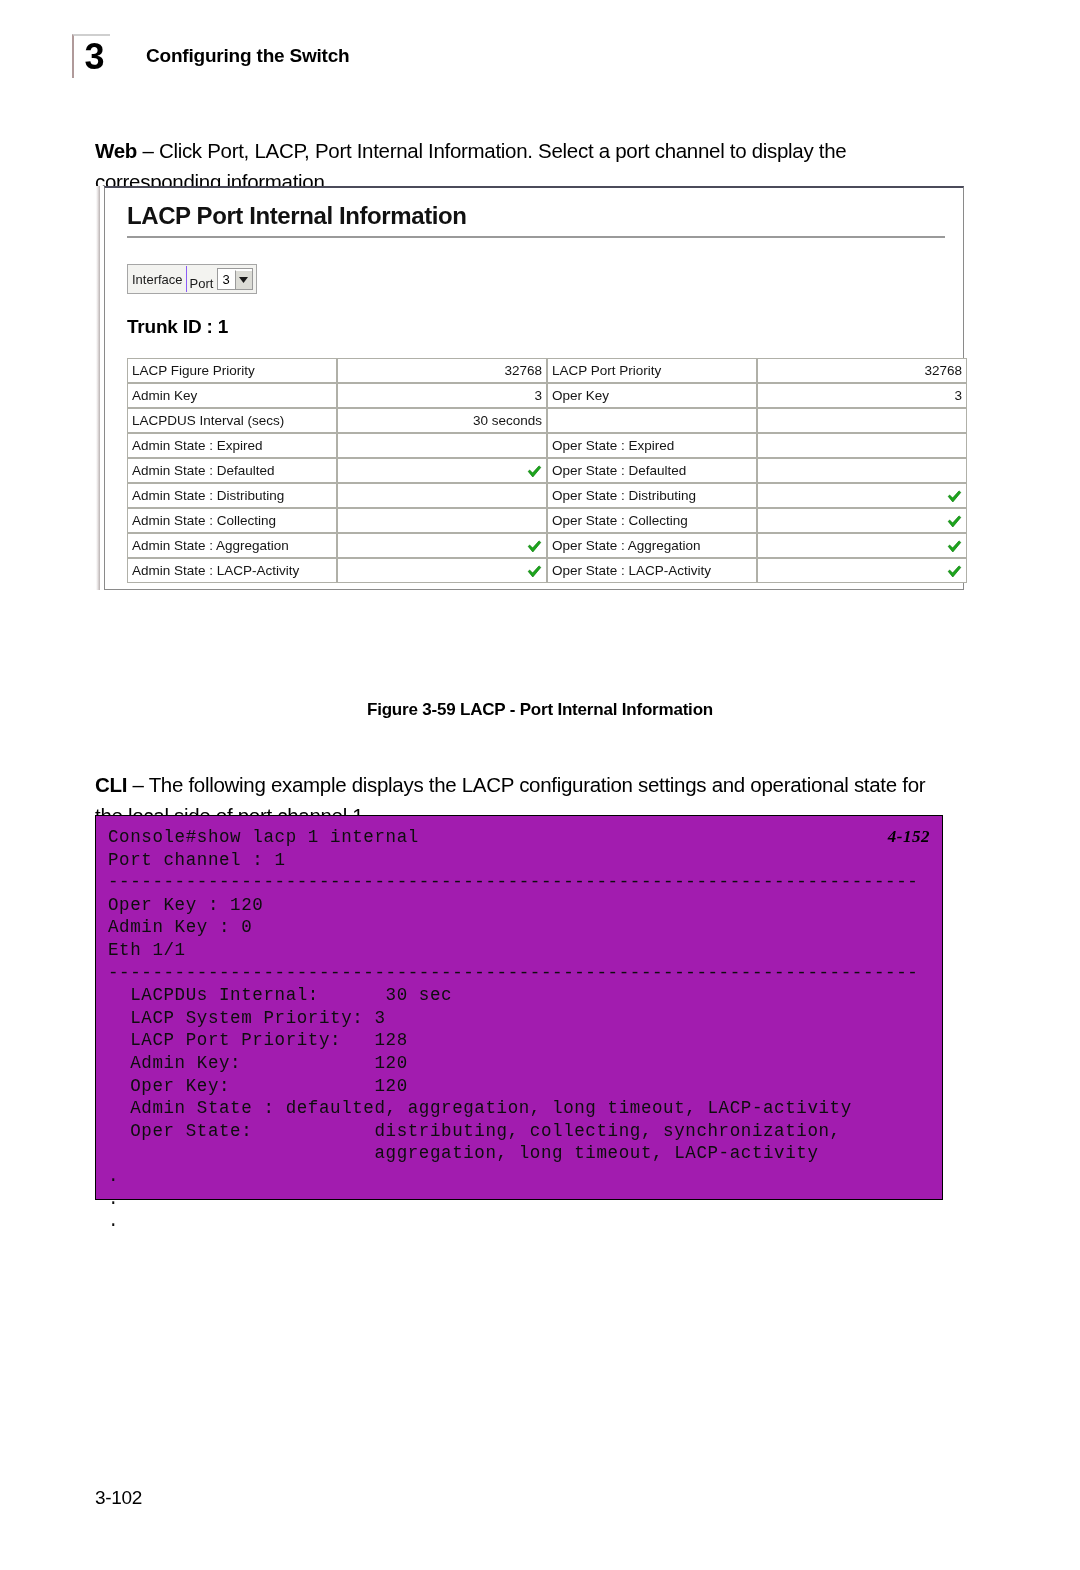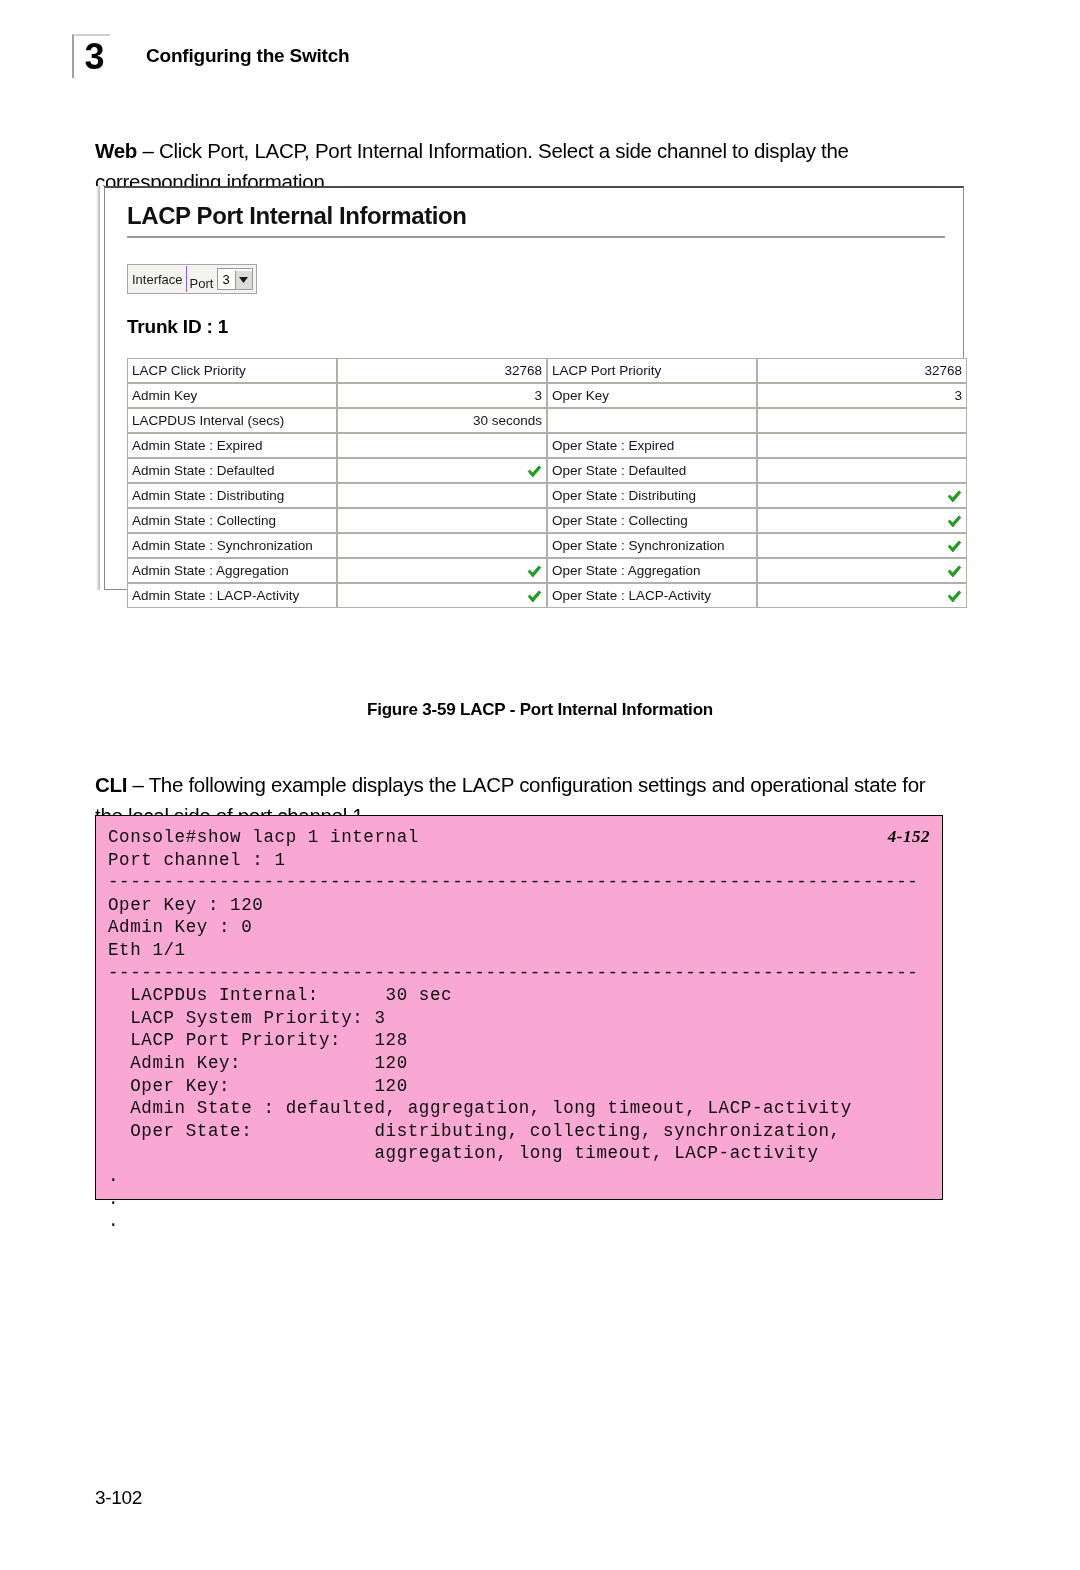--- a/index.html
+++ b/index.html
@@ -203,21 +203,21 @@
 
   
   .cli-box {
     position: absolute;
     left: 95px;
     top: 815px;
     width: 848px;
     height: 385px;
     border: 1px solid #000000;
     box-sizing: border-box;
-    background: #f9a8d4;
+    background: #a21caf;
     padding: 10px 0 0 12px;
   }
   .cli-pre {
     font-family: "Liberation Mono", "DejaVu Sans Mono", monospace;
     font-size: 17.5px;
     line-height: 22.6px;
     letter-spacing: 0.6px;
     white-space: pre;
     margin: 0;
     color: #0d0d0d;
@@ -246,21 +246,21 @@
 </head>
 <body>
 
 <div class="chapter-header">
   <div class="chapter-num-box">
     <span class="chapter-num">3</span>
   </div>
   <span class="chapter-title">Configuring the Switch</span>
 </div>
 
-<p class="para" id="web-para"><span class="lead">Web</span><span> – Click Port, LACP, Port Internal Information. Select a side channel to display the corresponding information.</span></p>
+<p class="para" id="web-para"><span class="lead">Web</span><span> – Click Port, LACP, Port Internal Information. Select a port channel to display the corresponding information.</span></p>
 
 <div class="shot-wrap">
   <div class="shot-leftbar"></div>
   <div class="shot-frame">
     <div class="shot-inner">
       <div class="shot-title">LACP Port Internal Information</div>
       <div class="shot-rule"></div>
 
       <div class="iface-box">
         <span class="iface-label">Interface</span>
@@ -273,21 +273,21 @@
               </svg>
           </span>
         </span>
       </div>
 
       <div class="trunk-id">Trunk ID : 1</div>
 
       <table class="lacp">
         <tbody id="lacp-tbody">
             <tr>
-              <td class="lbl">LACP Click Priority</td>
+              <td class="lbl">LACP Figure Priority</td>
               <td class="val">32768</td>
               <td class="lbl">LACP Port Priority</td>
               <td class="val">32768</td>
             </tr>
             <tr>
               <td class="lbl">Admin Key</td>
               <td class="val">3</td>
               <td class="lbl">Oper Key</td>
               <td class="val">3</td>
             </tr>
@@ -317,28 +317,20 @@
               <td class="lbl">Oper State : Distributing</td>
               <td class="val"><span class="check"><svg width="15" height="13" viewBox="0 0 15 13">
                     <path d="M1.2 6.4 L2.6 5.0 L5.6 8.0 L12.0 0.9 L13.8 2.4 L5.8 12.0 Z" fill="#1ca61c" stroke="#0a7a0a" stroke-width="0.7"></path>
                   </svg></span></td>
             </tr>
             <tr>
               <td class="lbl">Admin State : Collecting</td>
               <td class="val"></td>
               <td class="lbl">Oper State : Collecting</td>
               <td class="val"><span class="check"><svg width="15" height="13" viewBox="0 0 15 13">
-                    <path d="M1.2 6.4 L2.6 5.0 L5.6 8.0 L12.0 0.9 L13.8 2.4 L5.8 12.0 Z" fill="#1ca61c" stroke="#0a7a0a" stroke-width="0.7"></path>
-                  </svg></span></td>
-            </tr>
-            <tr>
-              <td class="lbl tall" style="white-space: normal;">Admin State : Synchronization</td>
-              <td class="val tall"></td>
-              <td class="lbl tall">Oper State : Synchronization</td>
-              <td class="val tall"><span class="check"><svg width="15" height="13" viewBox="0 0 15 13">
                     <path d="M1.2 6.4 L2.6 5.0 L5.6 8.0 L12.0 0.9 L13.8 2.4 L5.8 12.0 Z" fill="#1ca61c" stroke="#0a7a0a" stroke-width="0.7"></path>
                   </svg></span></td>
             </tr>
             <tr>
               <td class="lbl">Admin State : Aggregation</td>
               <td class="val"><span class="check"><svg width="15" height="13" viewBox="0 0 15 13">
                     <path d="M1.2 6.4 L2.6 5.0 L5.6 8.0 L12.0 0.9 L13.8 2.4 L5.8 12.0 Z" fill="#1ca61c" stroke="#0a7a0a" stroke-width="0.7"></path>
                   </svg></span></td>
               <td class="lbl">Oper State : Aggregation</td>
               <td class="val"><span class="check"><svg width="15" height="13" viewBox="0 0 15 13">

